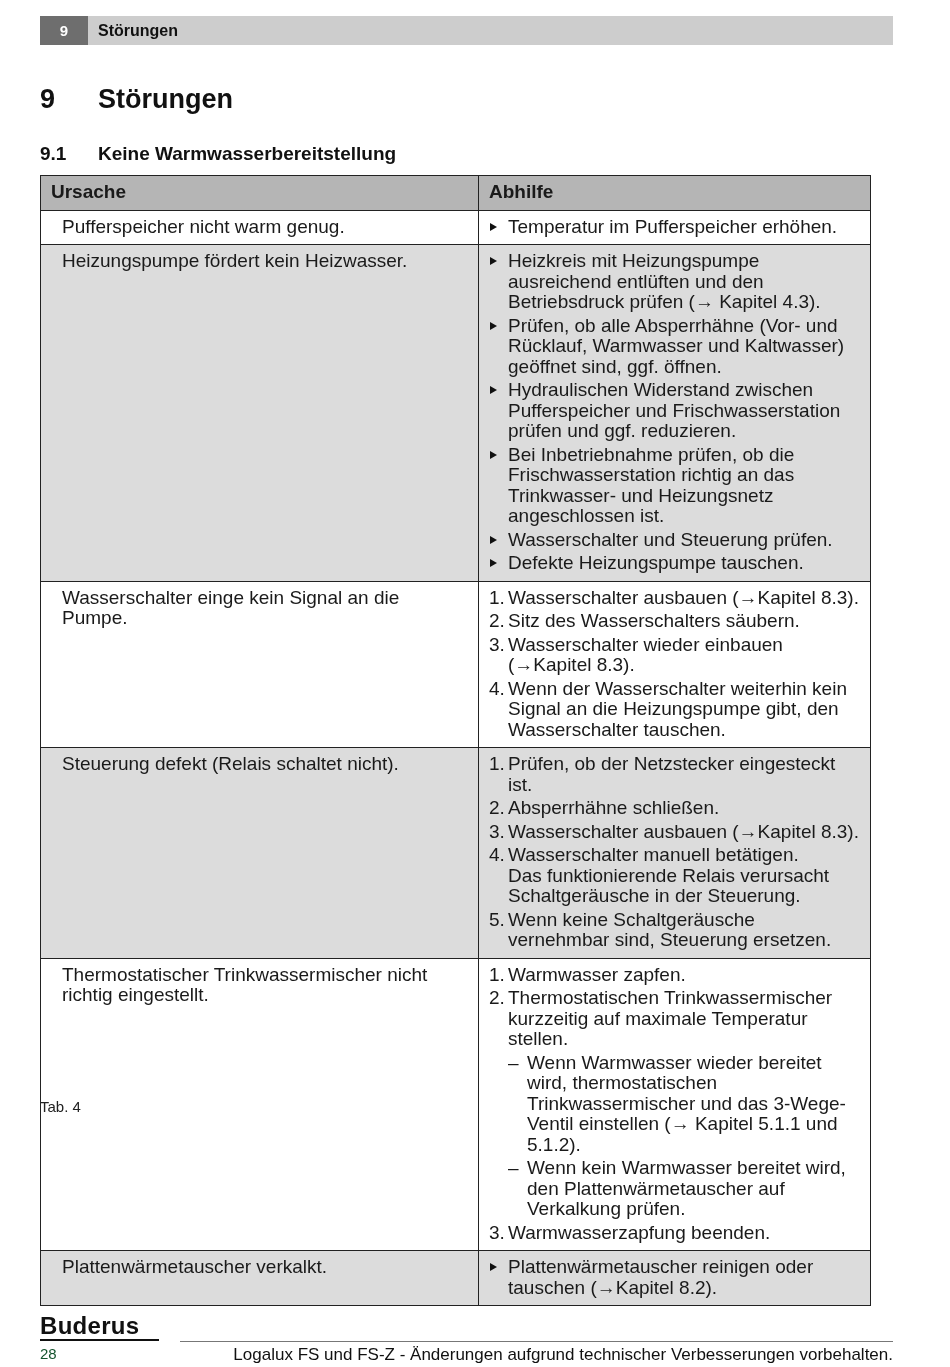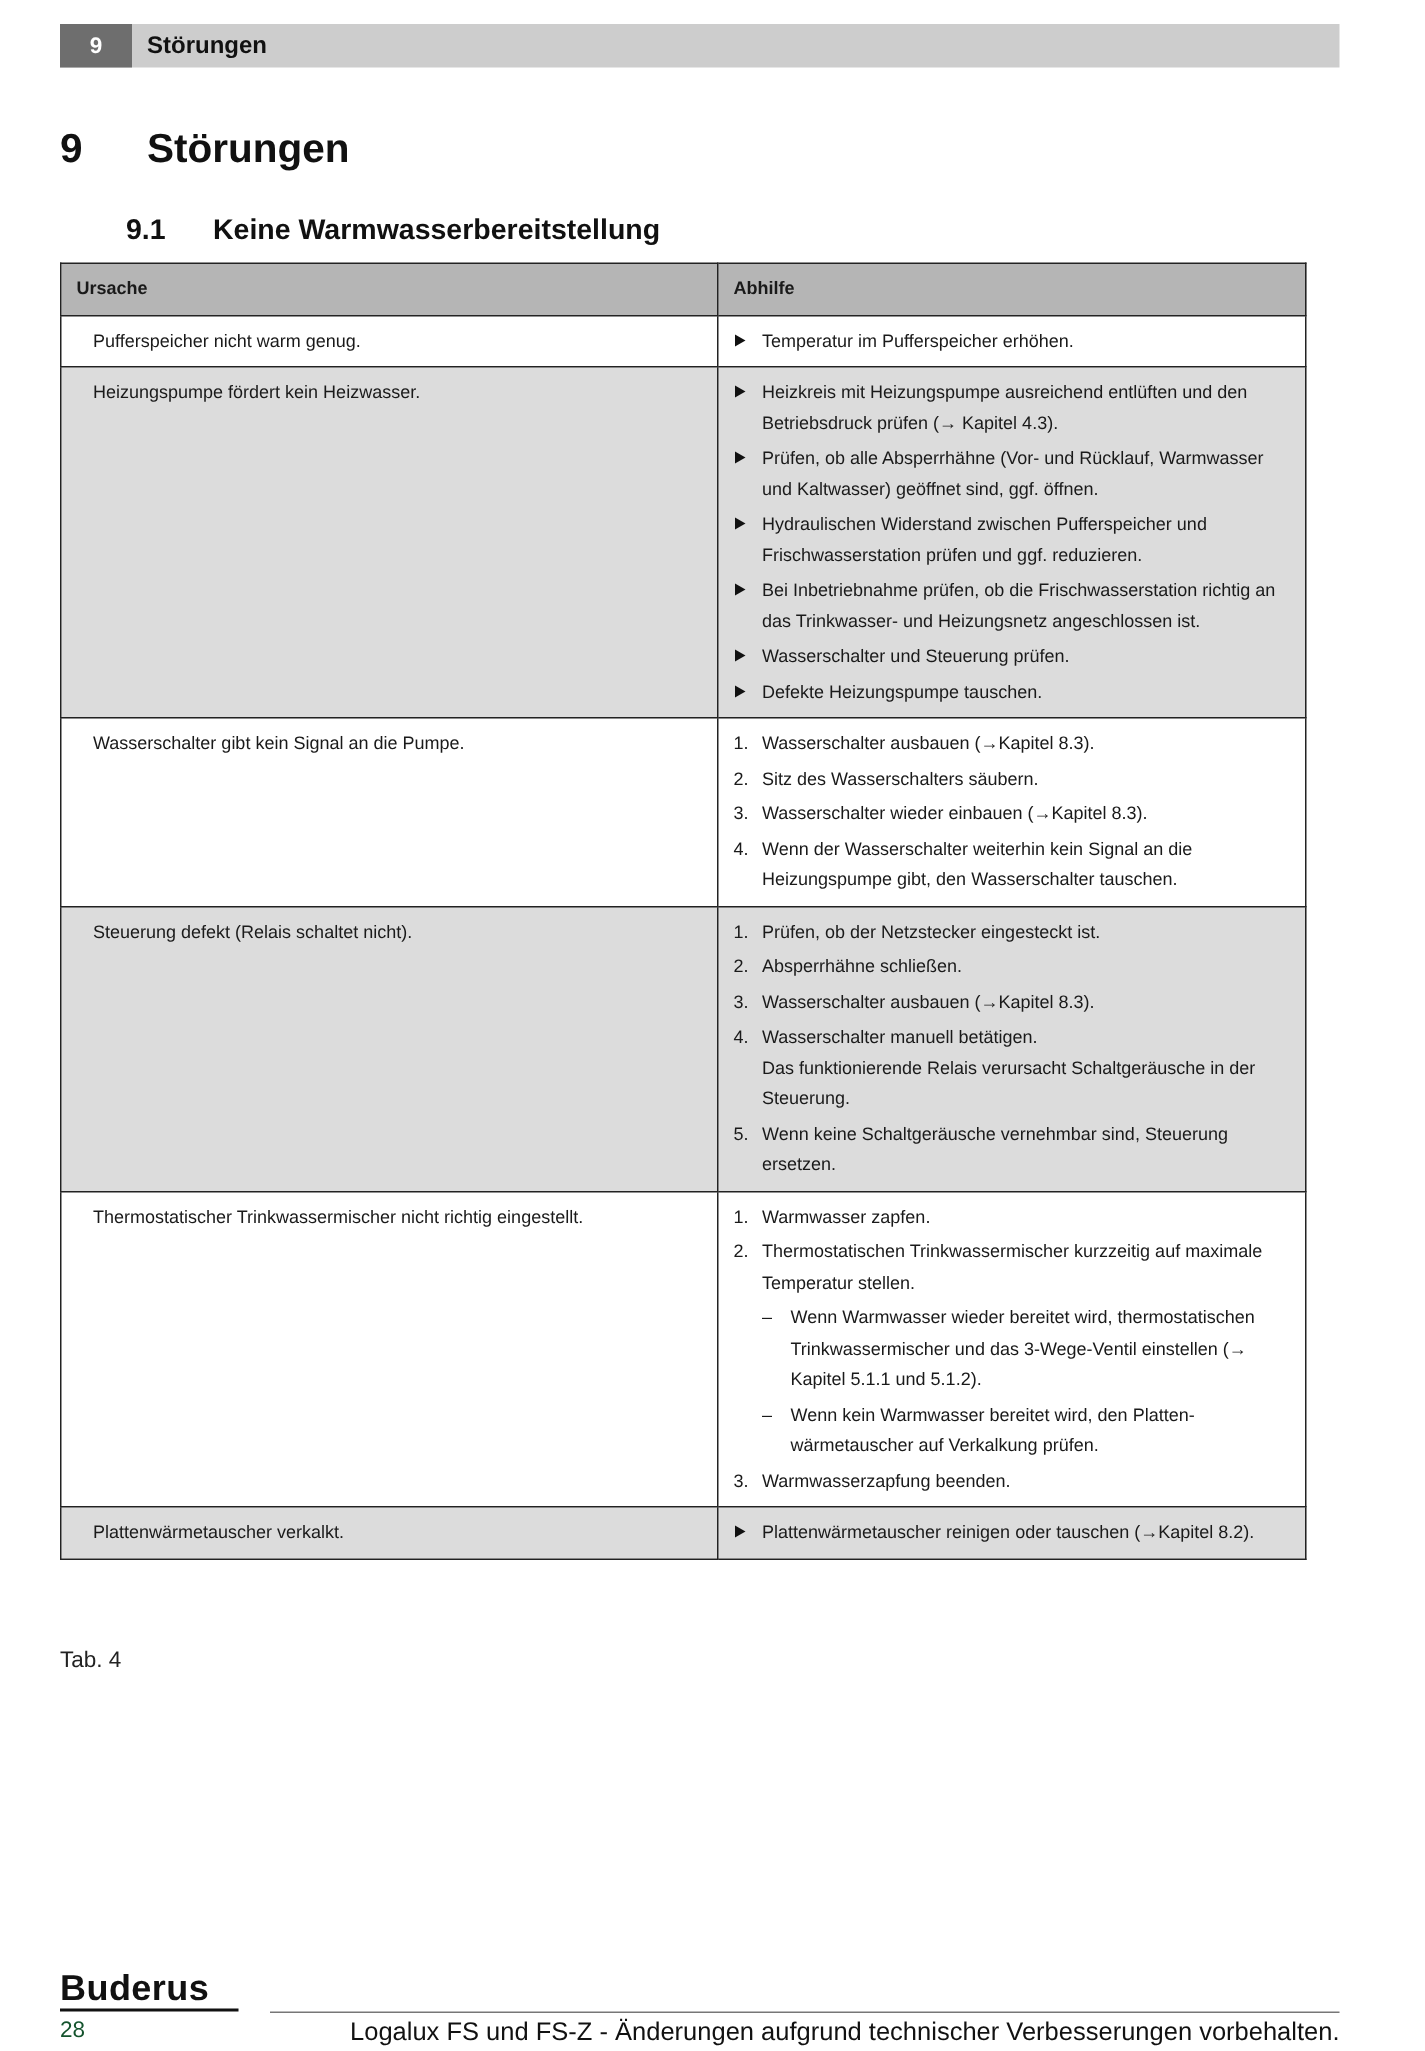--- a/index.html
+++ b/index.html
@@ -18,24 +18,24 @@
   .header-title { margin-left: 10px; font-weight: bold; font-size: 16px; color: #111; }
   .h1 {
     position: absolute; left: 40px; top: 84px; font-size: 27px; font-weight: bold; color: #111;
     display: flex;
   }
   .h1 .num { width: 58px; }
   .h2 {
     position: absolute; left: 40px; top: 143px; font-size: 19px; font-weight: bold; color: #111;
     display: flex;
   }
-  .h2 .num { width: 58px; margin-left: 44px; }
+  .h2 .num { width: 58px; }
   table.main {
     position: absolute; left: 40px; top: 175px; width: 831px;
-    border-collapse: collapse; font-size: 12px; line-height: 20.5px; border-radius: 23px;
+    border-collapse: collapse; font-size: 19px; line-height: 20.5px; border-radius: 23px;
   }
   table.main td, table.main th {
     border: 1px solid #222; vertical-align: top; text-align: left;
   }
   table.main th {
     background: #b5b5b5; font-weight: bold; padding: 6px 10px 7px 10px; height: 20px;
   }
   table.main td { padding: 6px 10px 7px 10px; }
   table.main td.cause { width: 406px; padding-left: 21px; }
   tr.shaded td { background: #dcdcdc; }
@@ -107,21 +107,21 @@
           <li><span class="bullet-icon"></span><span>Prüfen, ob alle Absperrhähne (Vor- und Rücklauf, Warmwasser und Kaltwasser) geöffnet sind, ggf. öff­nen.</span></li>
           <li><span class="bullet-icon"></span><span>Hydraulischen Widerstand zwischen Pufferspeicher und Frischwasserstation prüfen und ggf. reduzieren.</span></li>
           <li><span class="bullet-icon"></span><span>Bei Inbetriebnahme prüfen, ob die Frischwassersta­tion richtig an das Trinkwasser- und Heizungsnetz angeschlossen ist.</span></li>
           <li><span class="bullet-icon"></span><span>Wasserschalter und Steuerung prüfen.</span></li>
           <li><span class="bullet-icon"></span><span>Defekte Heizungspumpe tauschen.</span></li>
         </ul>
       </td>
     </tr>
 
     <tr class="white">
-      <td class="cause">Wasserschalter gibt kein Signal an die Pumpe.</td>
+      <td class="cause">Wasserschalter einge kein Signal an die Pumpe.</td>
       <td>
         <ol class="steps">
           <li><span class="step-num">1.</span><span>Wasserschalter ausbauen (→Kapitel 8.3).</span></li>
           <li><span class="step-num">2.</span><span>Sitz des Wasserschalters säubern.</span></li>
           <li><span class="step-num">3.</span><span>Wasserschalter wieder einbauen (→Kapitel 8.3).</span></li>
           <li><span class="step-num">4.</span><span>Wenn der Wasserschalter weiterhin kein Signal an die Heizungspumpe gibt, den Wasserschalter tauschen.</span></li>
         </ol>
       </td>
     </tr>
 

